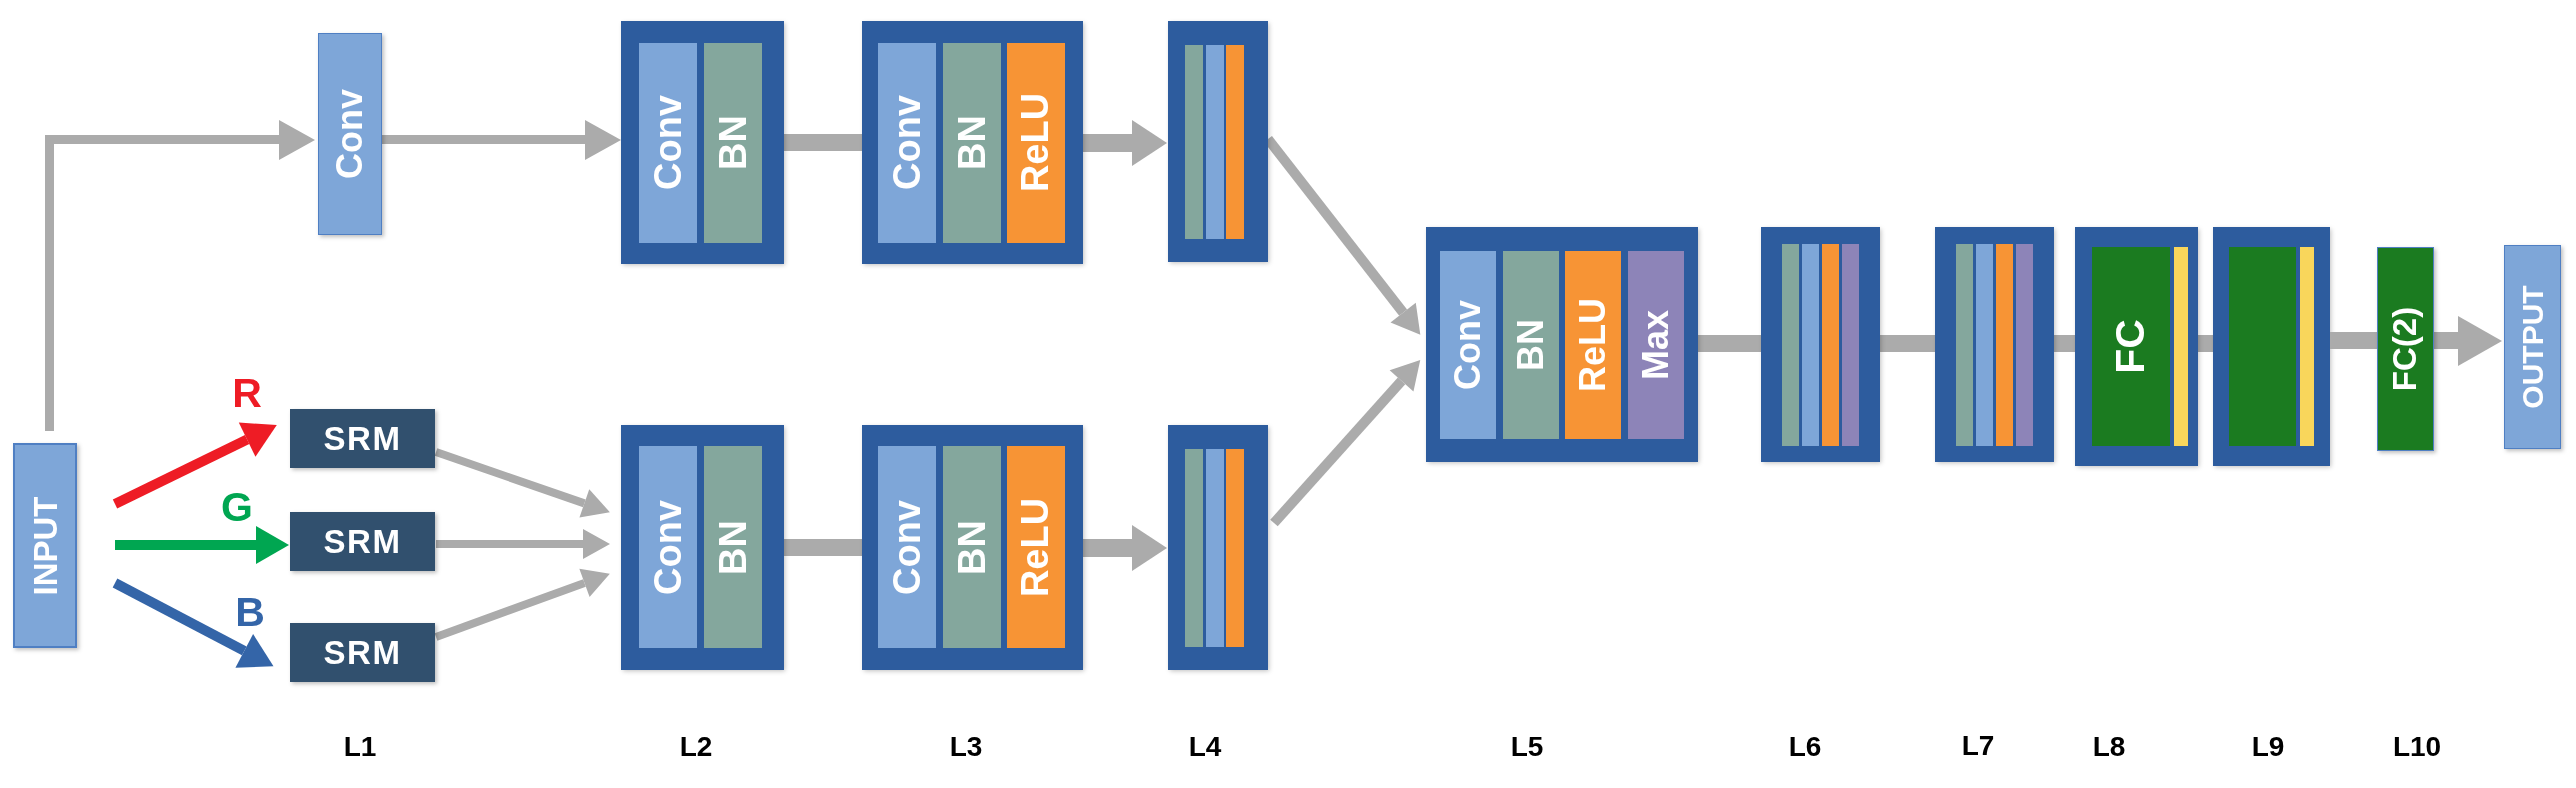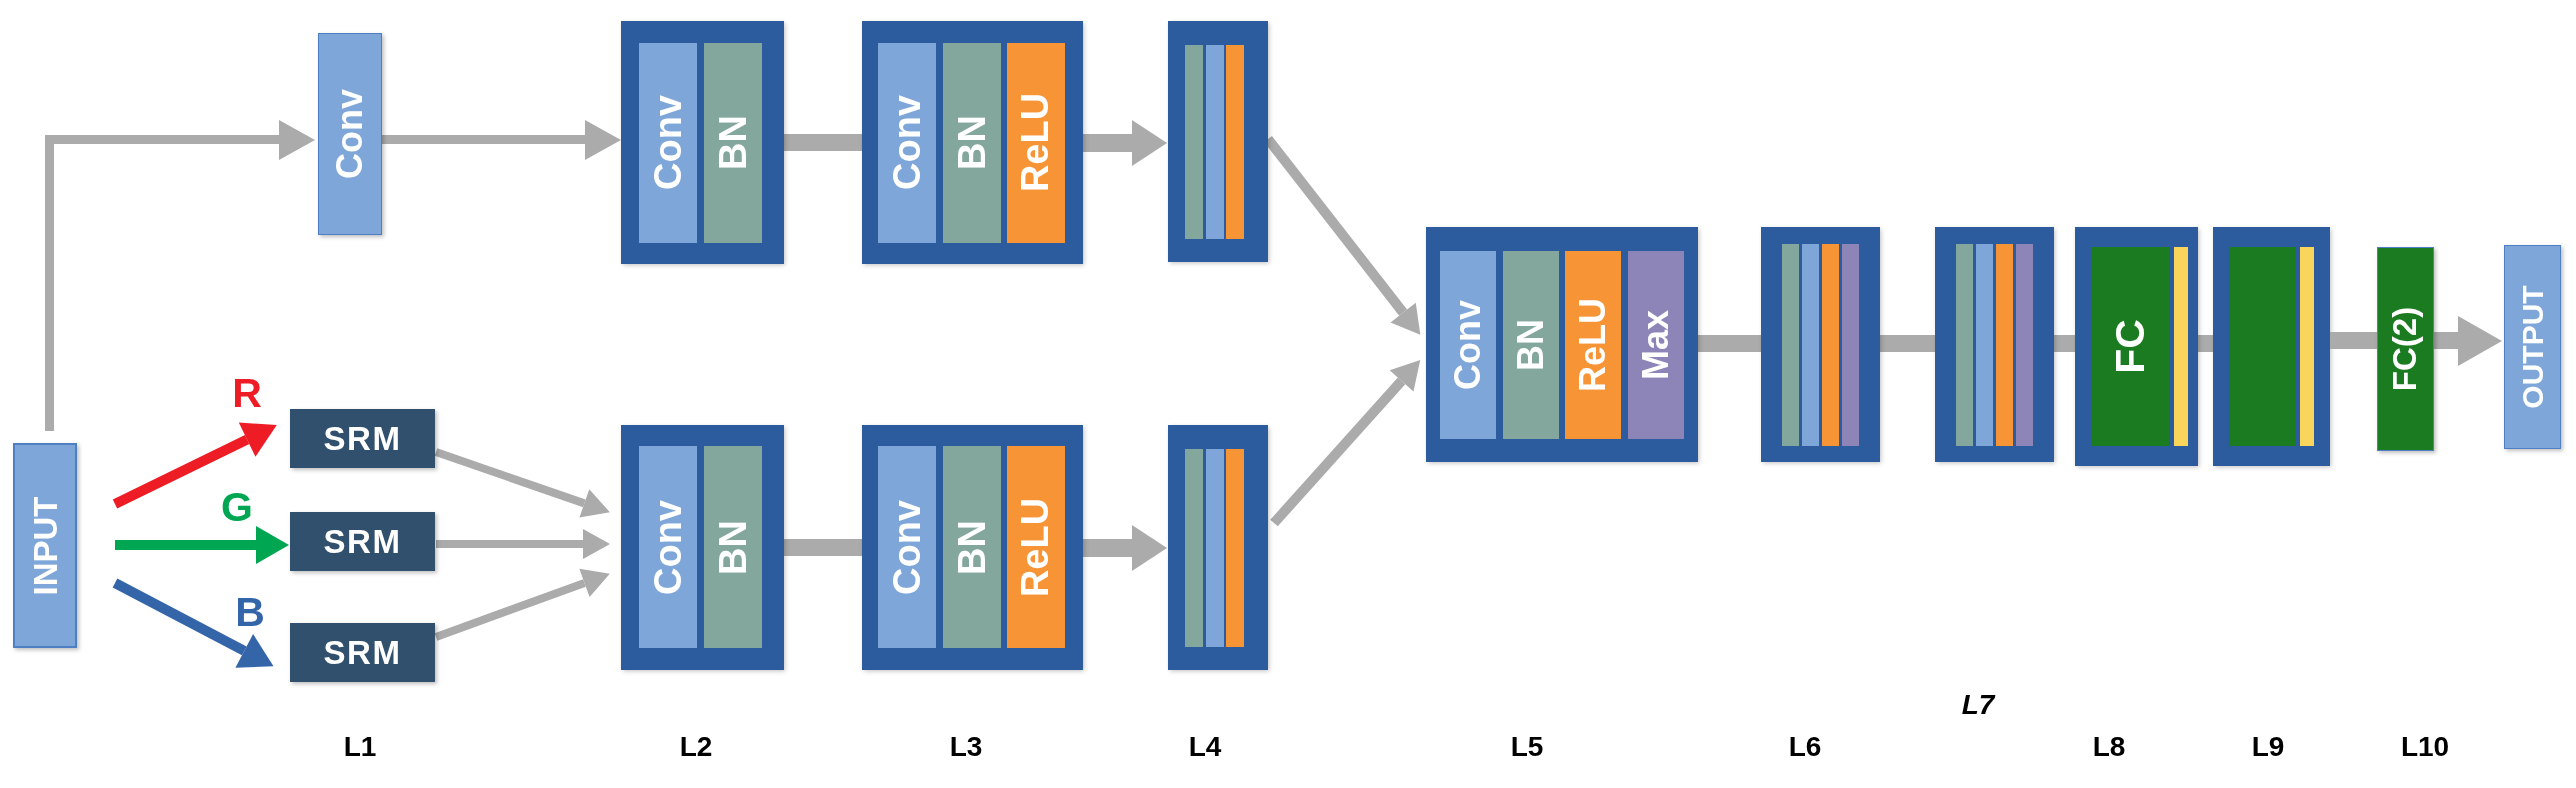--- a/index.html
+++ b/index.html
@@ -269,19 +269,19 @@
   <div class="abs flexc io-box" style="left:2504px;top:245px;width:55px;height:202px;font-size:30px;border-width:1.6px;z-index:2;">
     <span class="vtext">OUTPUT</span>
   </div>
 
   <span class="layer-label" style="left:360px;top:747px;">L1</span>
   <span class="layer-label" style="left:696px;top:747px;">L2</span>
   <span class="layer-label" style="left:966px;top:747px;">L3</span>
   <span class="layer-label" style="left:1205px;top:747px;">L4</span>
   <span class="layer-label" style="left:1527px;top:747px;text-align:right;">L5</span>
   <span class="layer-label" style="left:1805px;top:747px;">L6</span>
-  <span class="layer-label" style="left:1978px;top:705px;font-style:italic;">L7</span>
+  <span class="layer-label" style="left:1978px;top:746px;">L7</span>
   <span class="layer-label" style="left:2109px;top:747px;">L8</span>
   <span class="layer-label" style="left:2268px;top:747px;">L9</span>
-  <span class="layer-label" style="left:2417px;top:747px;margin-left:8px;">L10</span>
+  <span class="layer-label" style="left:2417px;top:747px;">L10</span>
 
 </div>
 
 
 </body></html>

